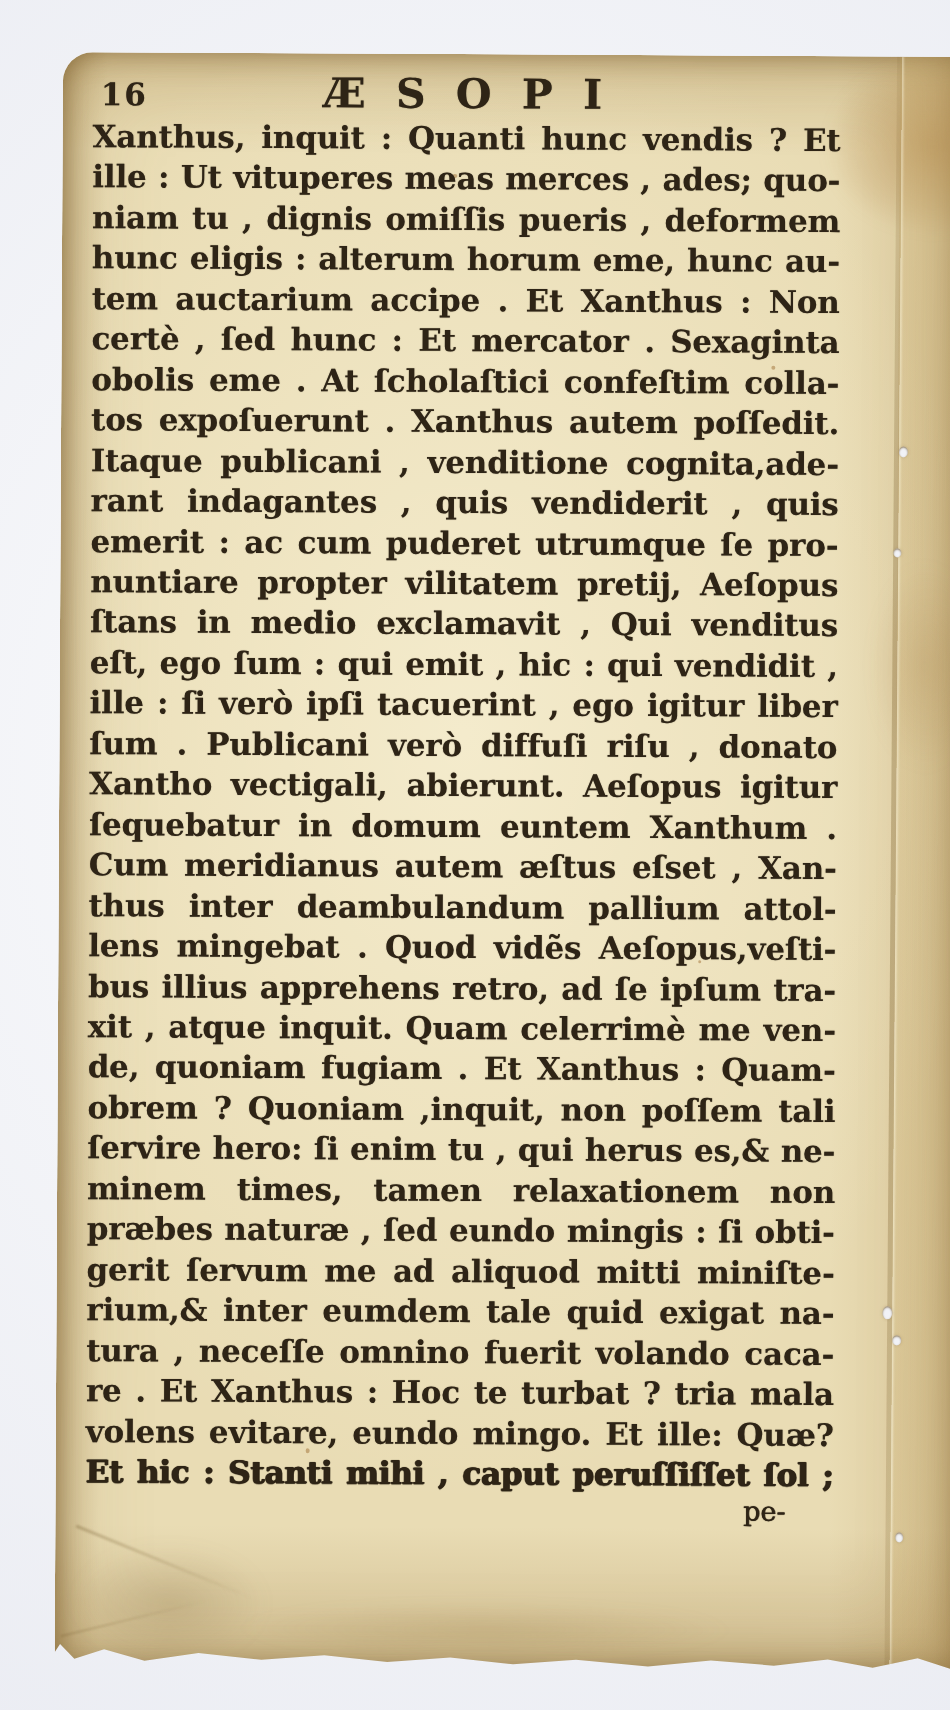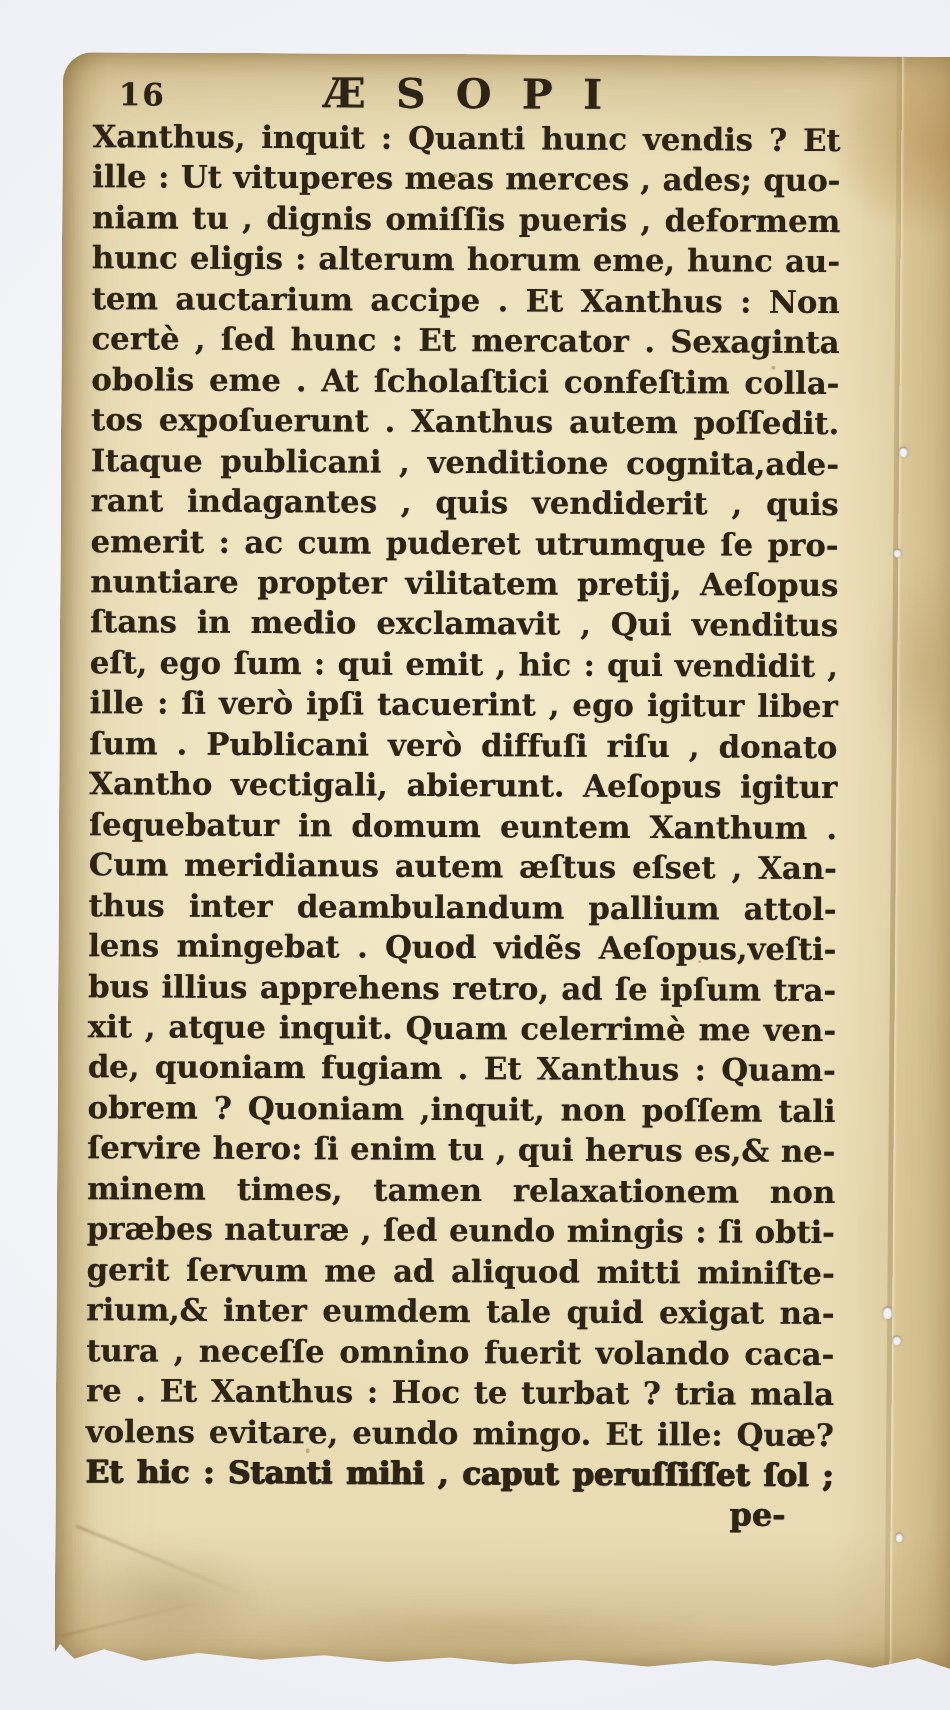--- a/index.html
+++ b/index.html
@@ -94,21 +94,21 @@
   .speck-1{left:390px;top:120px;width:5px;height:4px;}
   .speck-2{left:710px;top:310px;width:4px;height:4px;}
   .speck-3{left:250px;top:1395px;width:4px;height:5px;}
   .speck-4{left:640px;top:905px;width:3px;height:3px;}
 
   .header{
     position:absolute;left:30px;top:16px;width:748px;height:46px;
     color:#2e2416;
   }
   .pagenum{
-    position:absolute;left:26px;top:8px;
+    position:absolute;left:8px;top:8px;
     font-size:31px;font-weight:700;letter-spacing:2px;
     text-shadow:0 0 1px rgba(46,36,22,0.5);
   }
   .running{
     display:block;text-align:center;
     font-size:41px;font-weight:700;letter-spacing:8px;
     text-shadow:0 0 1px rgba(46,36,22,0.55);
   }
   .textblock{
     position:absolute;left:30px;top:64px;width:748px;
@@ -126,21 +126,21 @@
       0 0 1px rgba(38,28,15,0.95),
       0.9px 0 0.6px rgba(38,28,15,0.85),
       -0.7px 0 0.6px rgba(38,28,15,0.65),
       0 0.9px 0.7px rgba(38,28,15,0.60);
   }
   .catchword-row{
     position:absolute;left:30px;top:1440px;width:748px;
     text-align:right;padding-right:48px;box-sizing:border-box;
   }
   .catchword{
-    font-size:32px;font-weight:700;color:#2e2416;
+    font-size:27px;font-weight:400;color:#2e2416;
     text-shadow:0 0 1px rgba(38,28,15,0.9), 0.8px 0 0.5px rgba(38,28,15,0.7);
   }
 </style>
 </head>
 <body>
 
 <div class="paper">
   <div class="stain stain-tr"></div>
   <div class="stain stain-rm"></div>
   <div class="stain stain-bl"></div>

